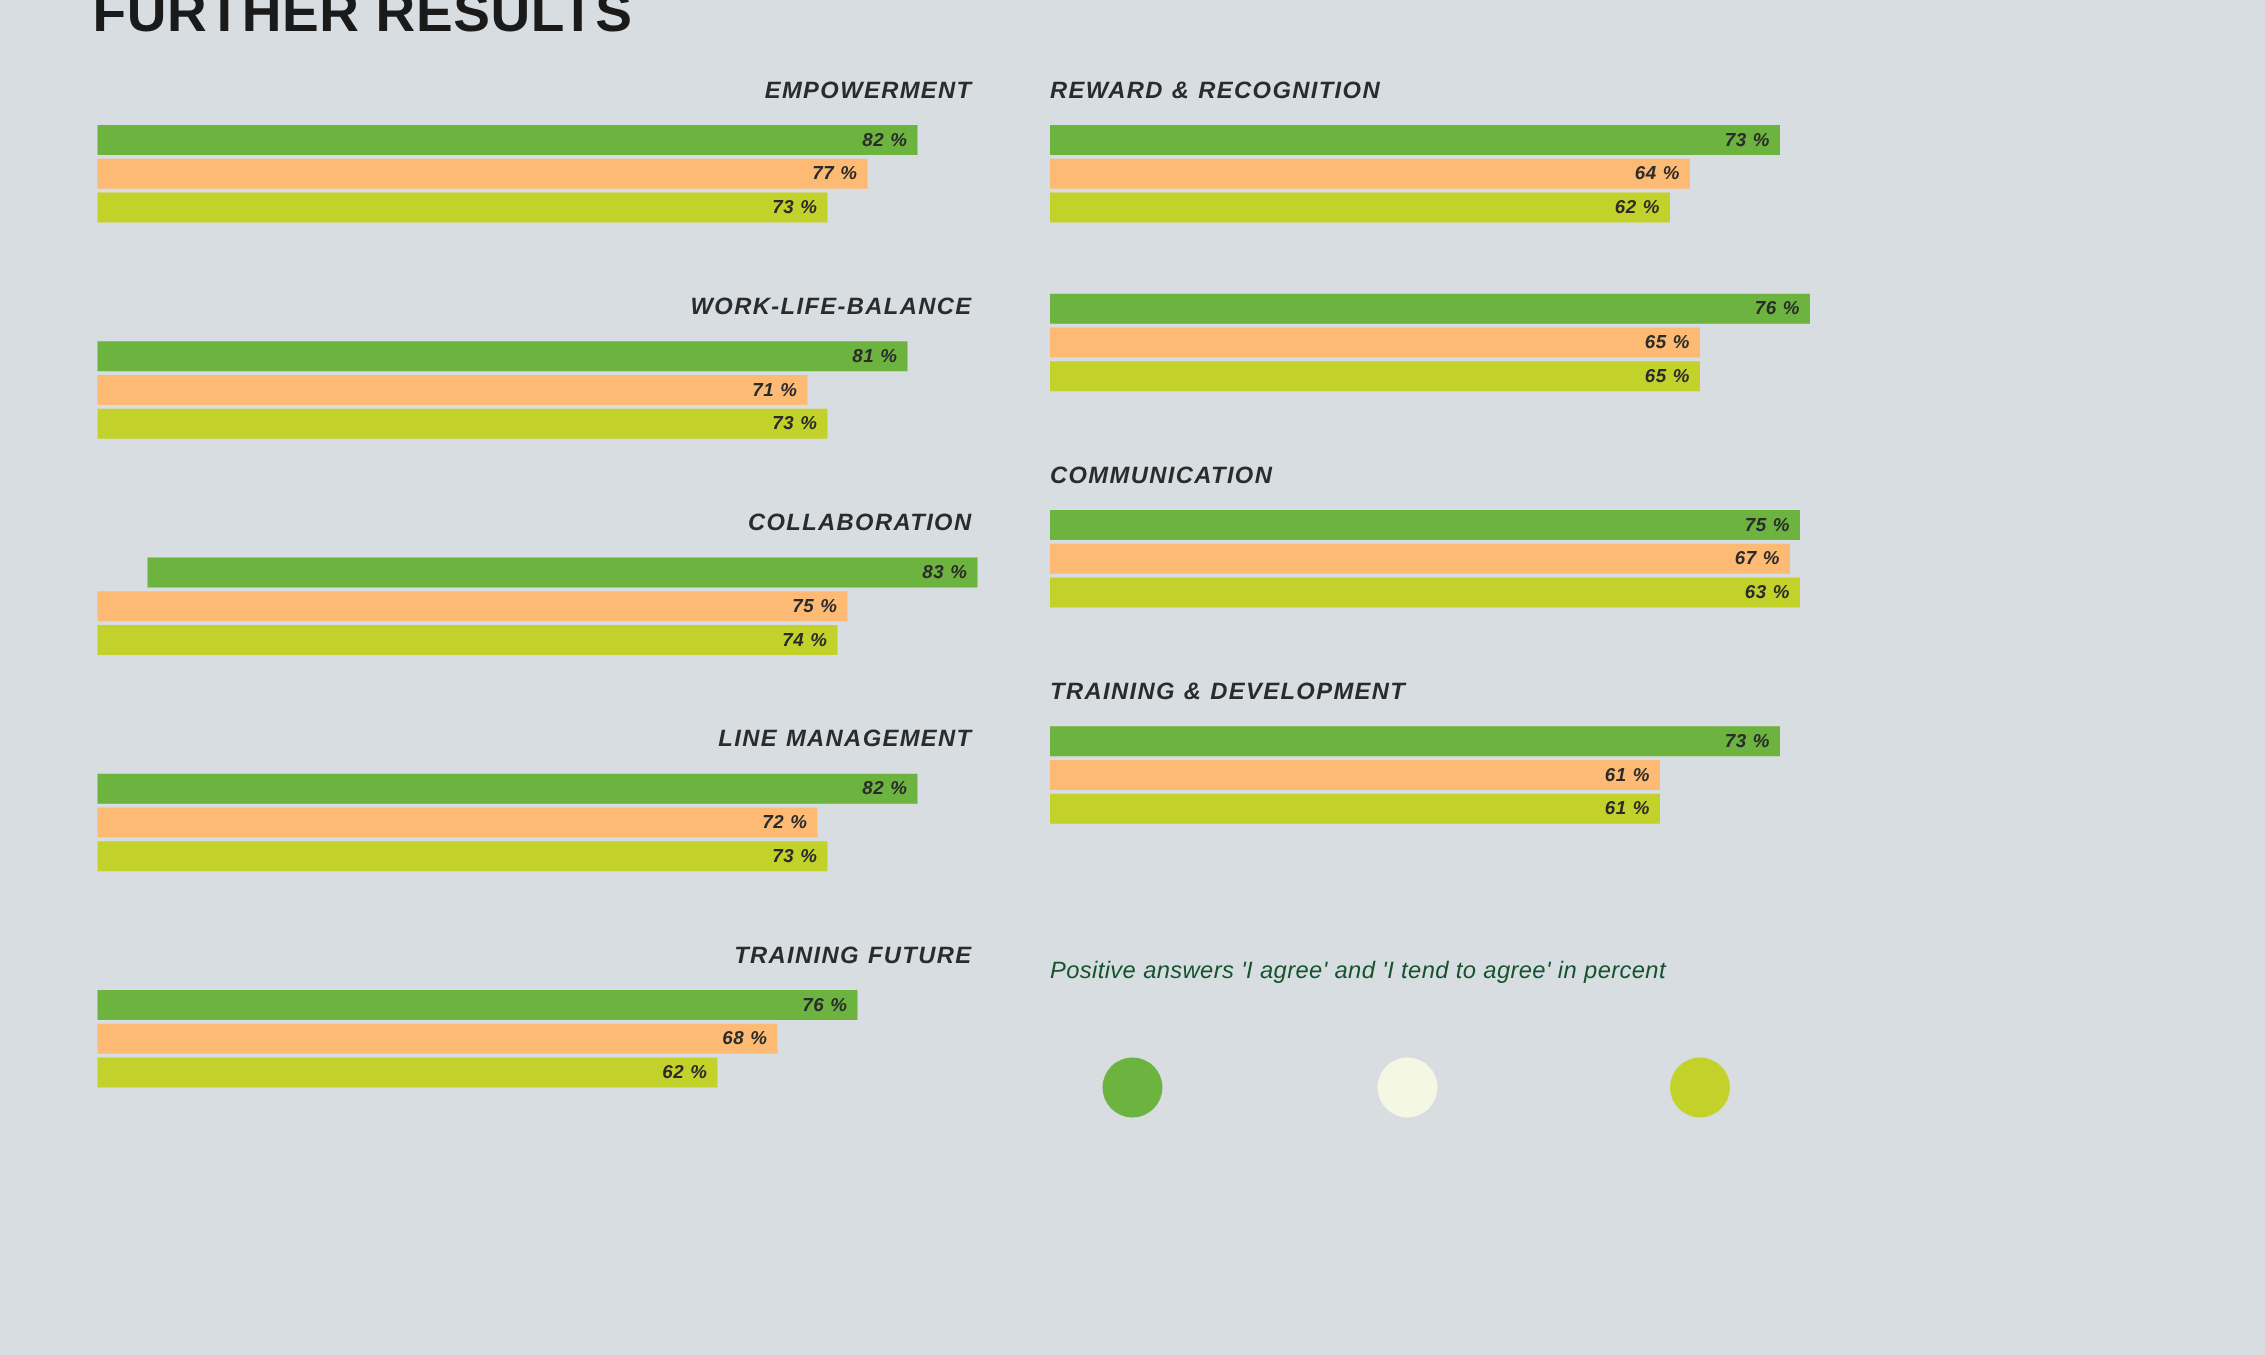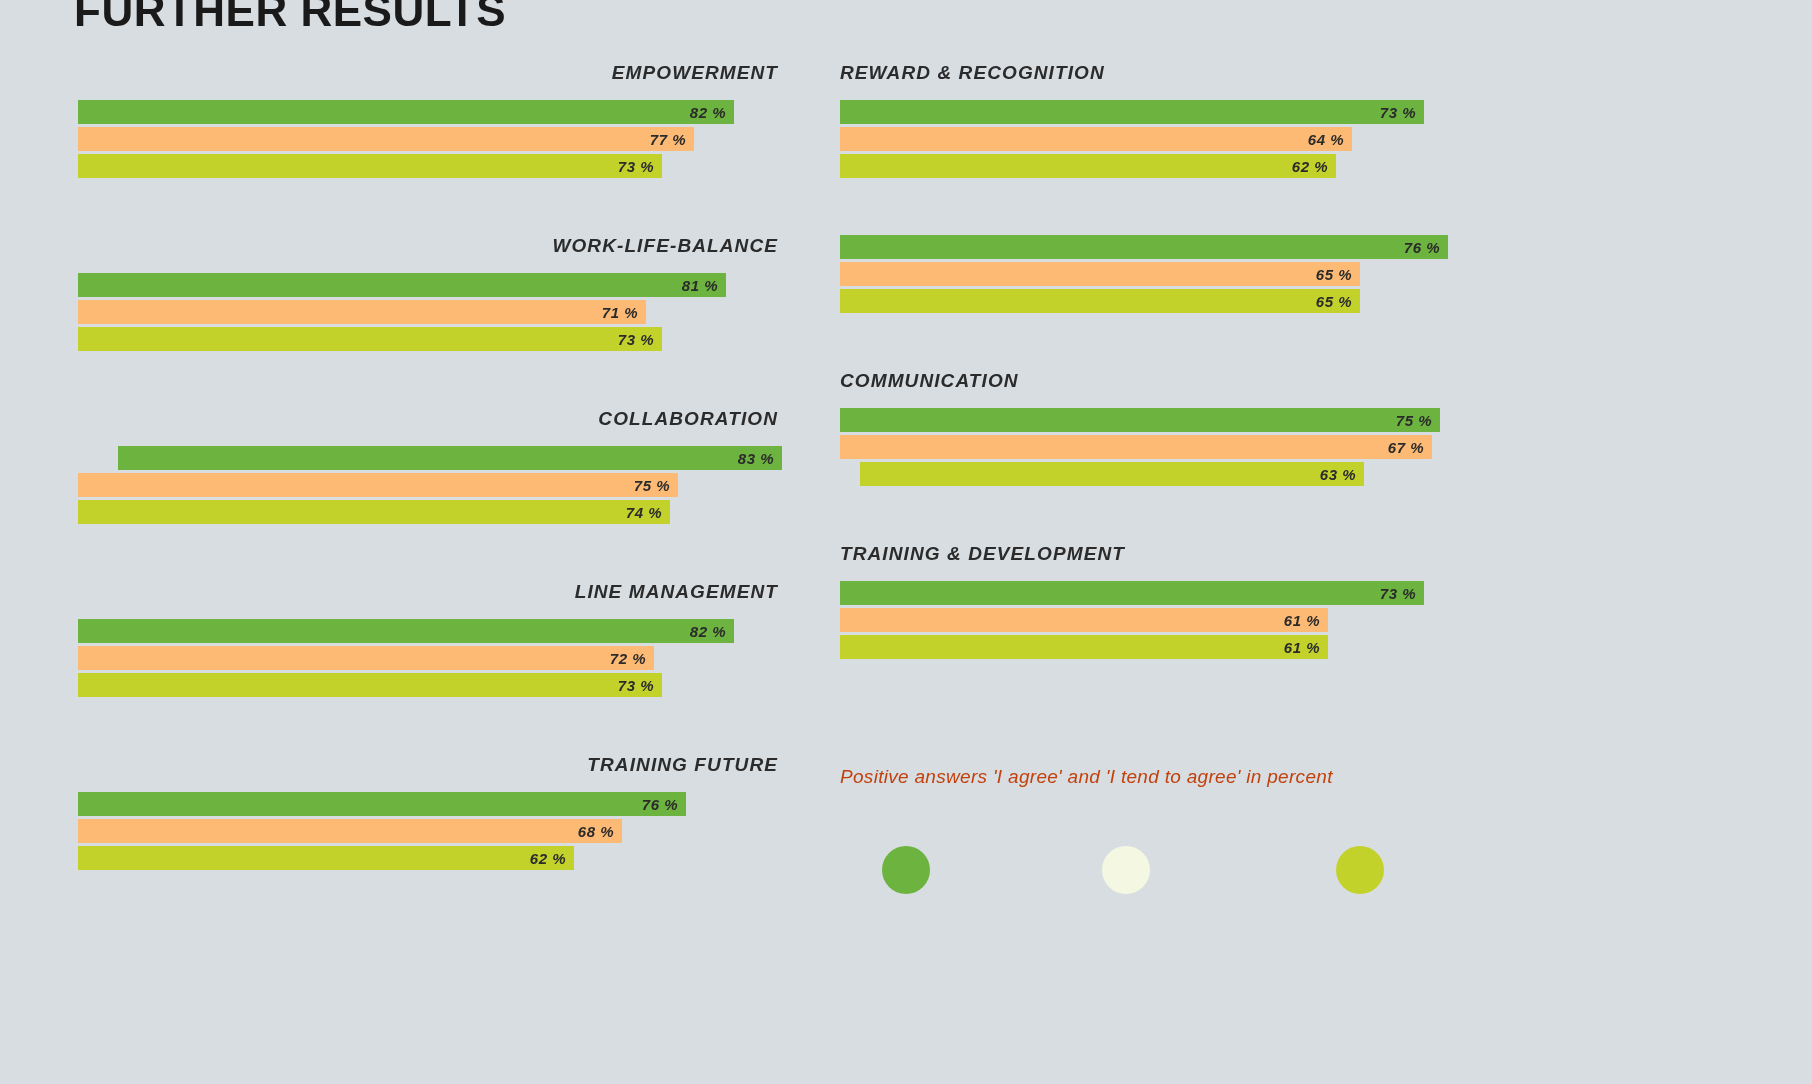--- a/index.html
+++ b/index.html
@@ -87,21 +87,21 @@
   .s-cream  { background: #fdba74; }
   .s-lime   { background: #c3d22b; }
 
   
   .footnote {
     position: absolute;
     left: 840px;
     top: 766px;
     font-size: 19px;
     font-style: italic;
-    color: #c2410c;
+    color: #14532d;
     white-space: nowrap;
     letter-spacing: 0.3px;
   }
 
   
   .legend {
     position: absolute;
     left: 840px;
     top: 846px;
     width: 700px;
@@ -276,21 +276,21 @@
             <div class="bar s-green" style="width: 600px;">
               <span class="bar-val">75 %</span>
             </div>
           </div>
           <div class="bar-row">
             <div class="bar s-cream" style="width: 592px;">
               <span class="bar-val">67 %</span>
             </div>
           </div>
           <div class="bar-row">
-            <div class="bar s-lime" style="width: 504px; margin-left: 20px;">
+            <div class="bar s-lime" style="width: 600px;">
               <span class="bar-val">63 %</span>
             </div>
           </div>
         </div>
       </div>
       <div class="group">
         <div class="group-label">TRAINING &amp; DEVELOPMENT</div>
         <div class="bars">
           <div class="bar-row">
             <div class="bar s-green" style="width: 584px;">

